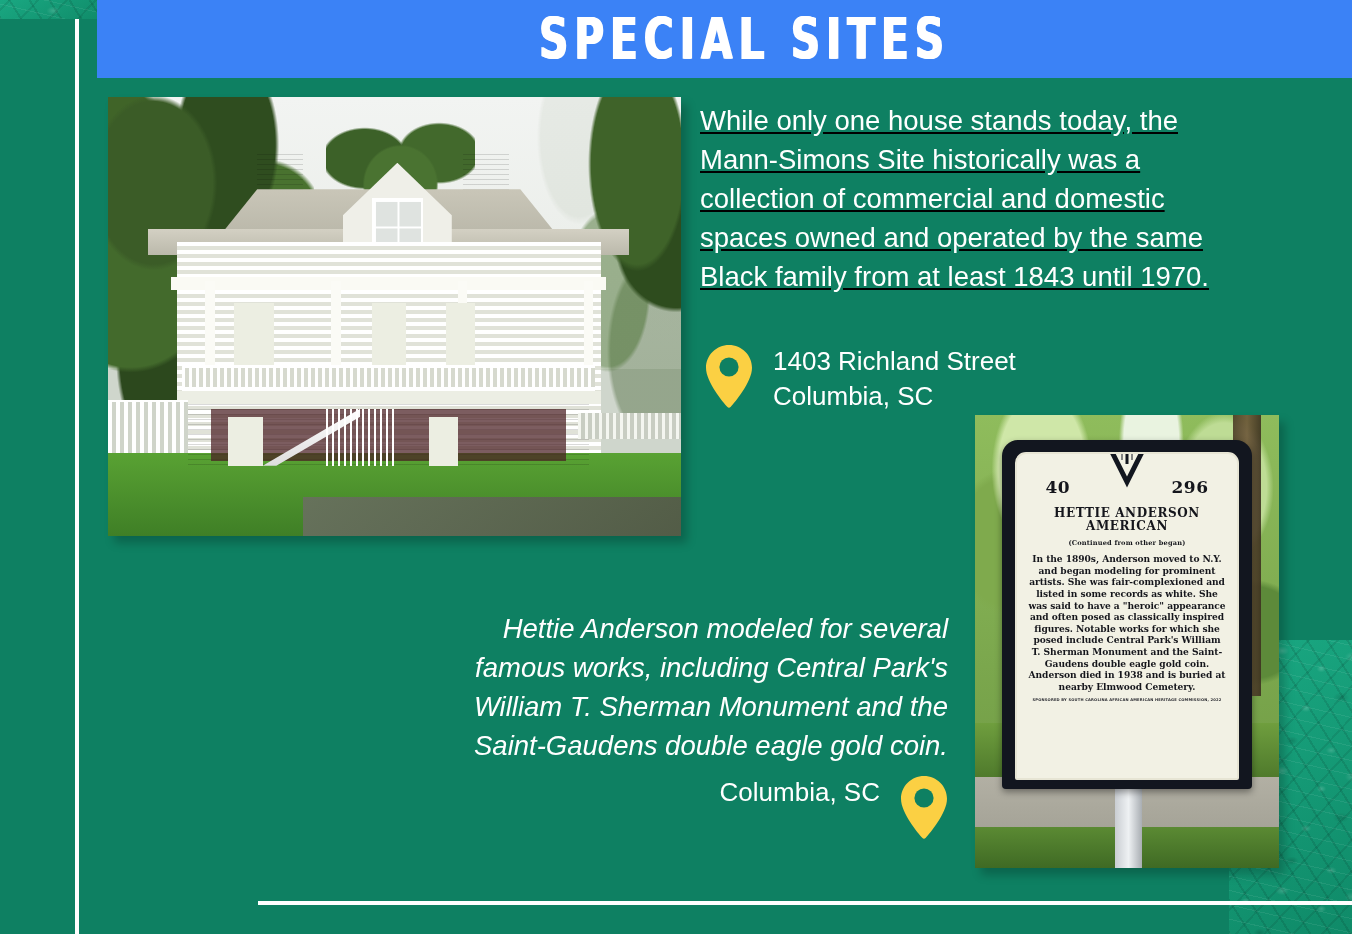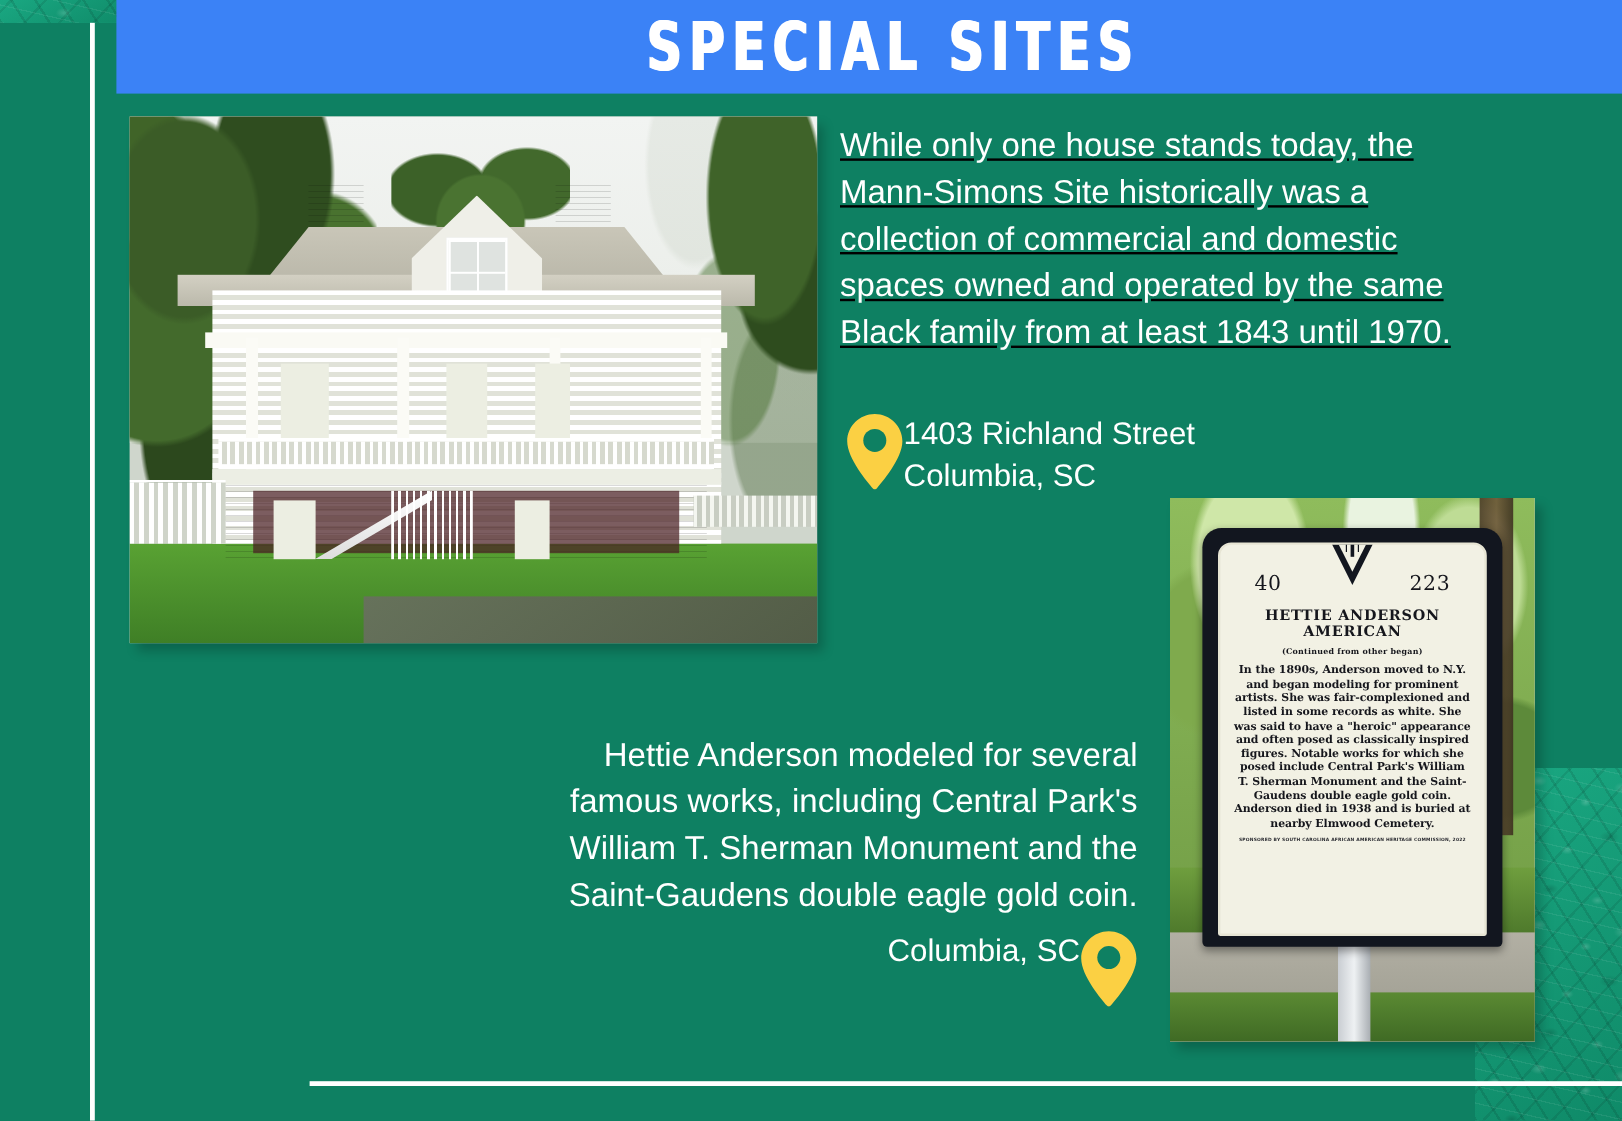--- a/index.html
+++ b/index.html
@@ -220,21 +220,21 @@
     border:2px solid #e7e5d4;
     border-radius:11px 11px 2px 2px;
     color:#15161c;
     text-align:center;
     overflow:hidden;
   }
   .sign-num {
     display:flex; justify-content:space-between;
     padding:11% 13% 0;
     font-family:"DejaVu Serif", serif;
-    font-weight:400;
+    font-weight:700;
     font-size:17px;
     letter-spacing:.5px;
     line-height:1;
     text-align:center;
   }
   .palmetto {
     position:absolute; left:50%; top:-4%;
     transform:translateX(-50%);
     width:46px; height:46px;
     background:#12161f;
@@ -300,33 +300,34 @@
     left:700px; top:101px; width:552px;text-decoration:underline;
   }
   .body-text {
     color:#ffffff;
     font-size:27.5px;
     line-height:39px;
     font-weight:400;
   }
   .addr-row {
     position:absolute;
-    display:flex; align-items:flex-start; 
+    display:flex; align-items:flex-start; gap:20px;
   }
   .addr-top { left:705px; top:344px; }
   .addr-lines {
     color:#ffffff;
     font-size:26px;
     line-height:35px;
   }
 
   .text-bottom {
     position:absolute;
     left:430px; top:609px; width:518px;
     text-align:right;
+    font-style:italic;
   }
   .addr-bottom {
     left:430px; top:775px; width:518px;
     justify-content:flex-end;
     align-items:flex-start;
   }
   .addr-bottom .addr-lines { text-align:right; }
 
   .pin { width:48px; height:64px; flex:0 0 48px; position:relative; }
   .pin svg { display:block; width:48px; height:64px; }
@@ -392,21 +393,21 @@
       <div class="mk-post"></div>
       <div class="mk-cap"></div>
 
       <div class="sign">
         <div class="sign-face">
           <div class="palmetto">
             <div class="palmetto-inner"></div>
           </div>
           <div class="sign-num">
             <span>40</span>
-            <span>223</span>
+            <span>296</span>
           </div>
           <div class="sign-title">
             <div>HETTIE ANDERSON</div>
             <div>AMERICAN</div>
           </div>
           <div class="sign-cont">(Continued from other began)</div>
           <div class="sign-body">In the 1890s, Anderson moved to N.Y. and began modeling for prominent artists. She was fair-complexioned and listed in some records as white. She was said to have a "heroic" appearance and often posed as classically inspired figures. Notable works for which she posed include Central Park's William T. Sherman Monument and the Saint-Gaudens double eagle gold coin. Anderson died in 1938 and is buried at nearby Elmwood Cemetery.</div>
           <div class="sign-spon">SPONSORED BY SOUTH CAROLINA AFRICAN AMERICAN HERITAGE COMMISSION, 2022</div>
         </div>
       </div>

